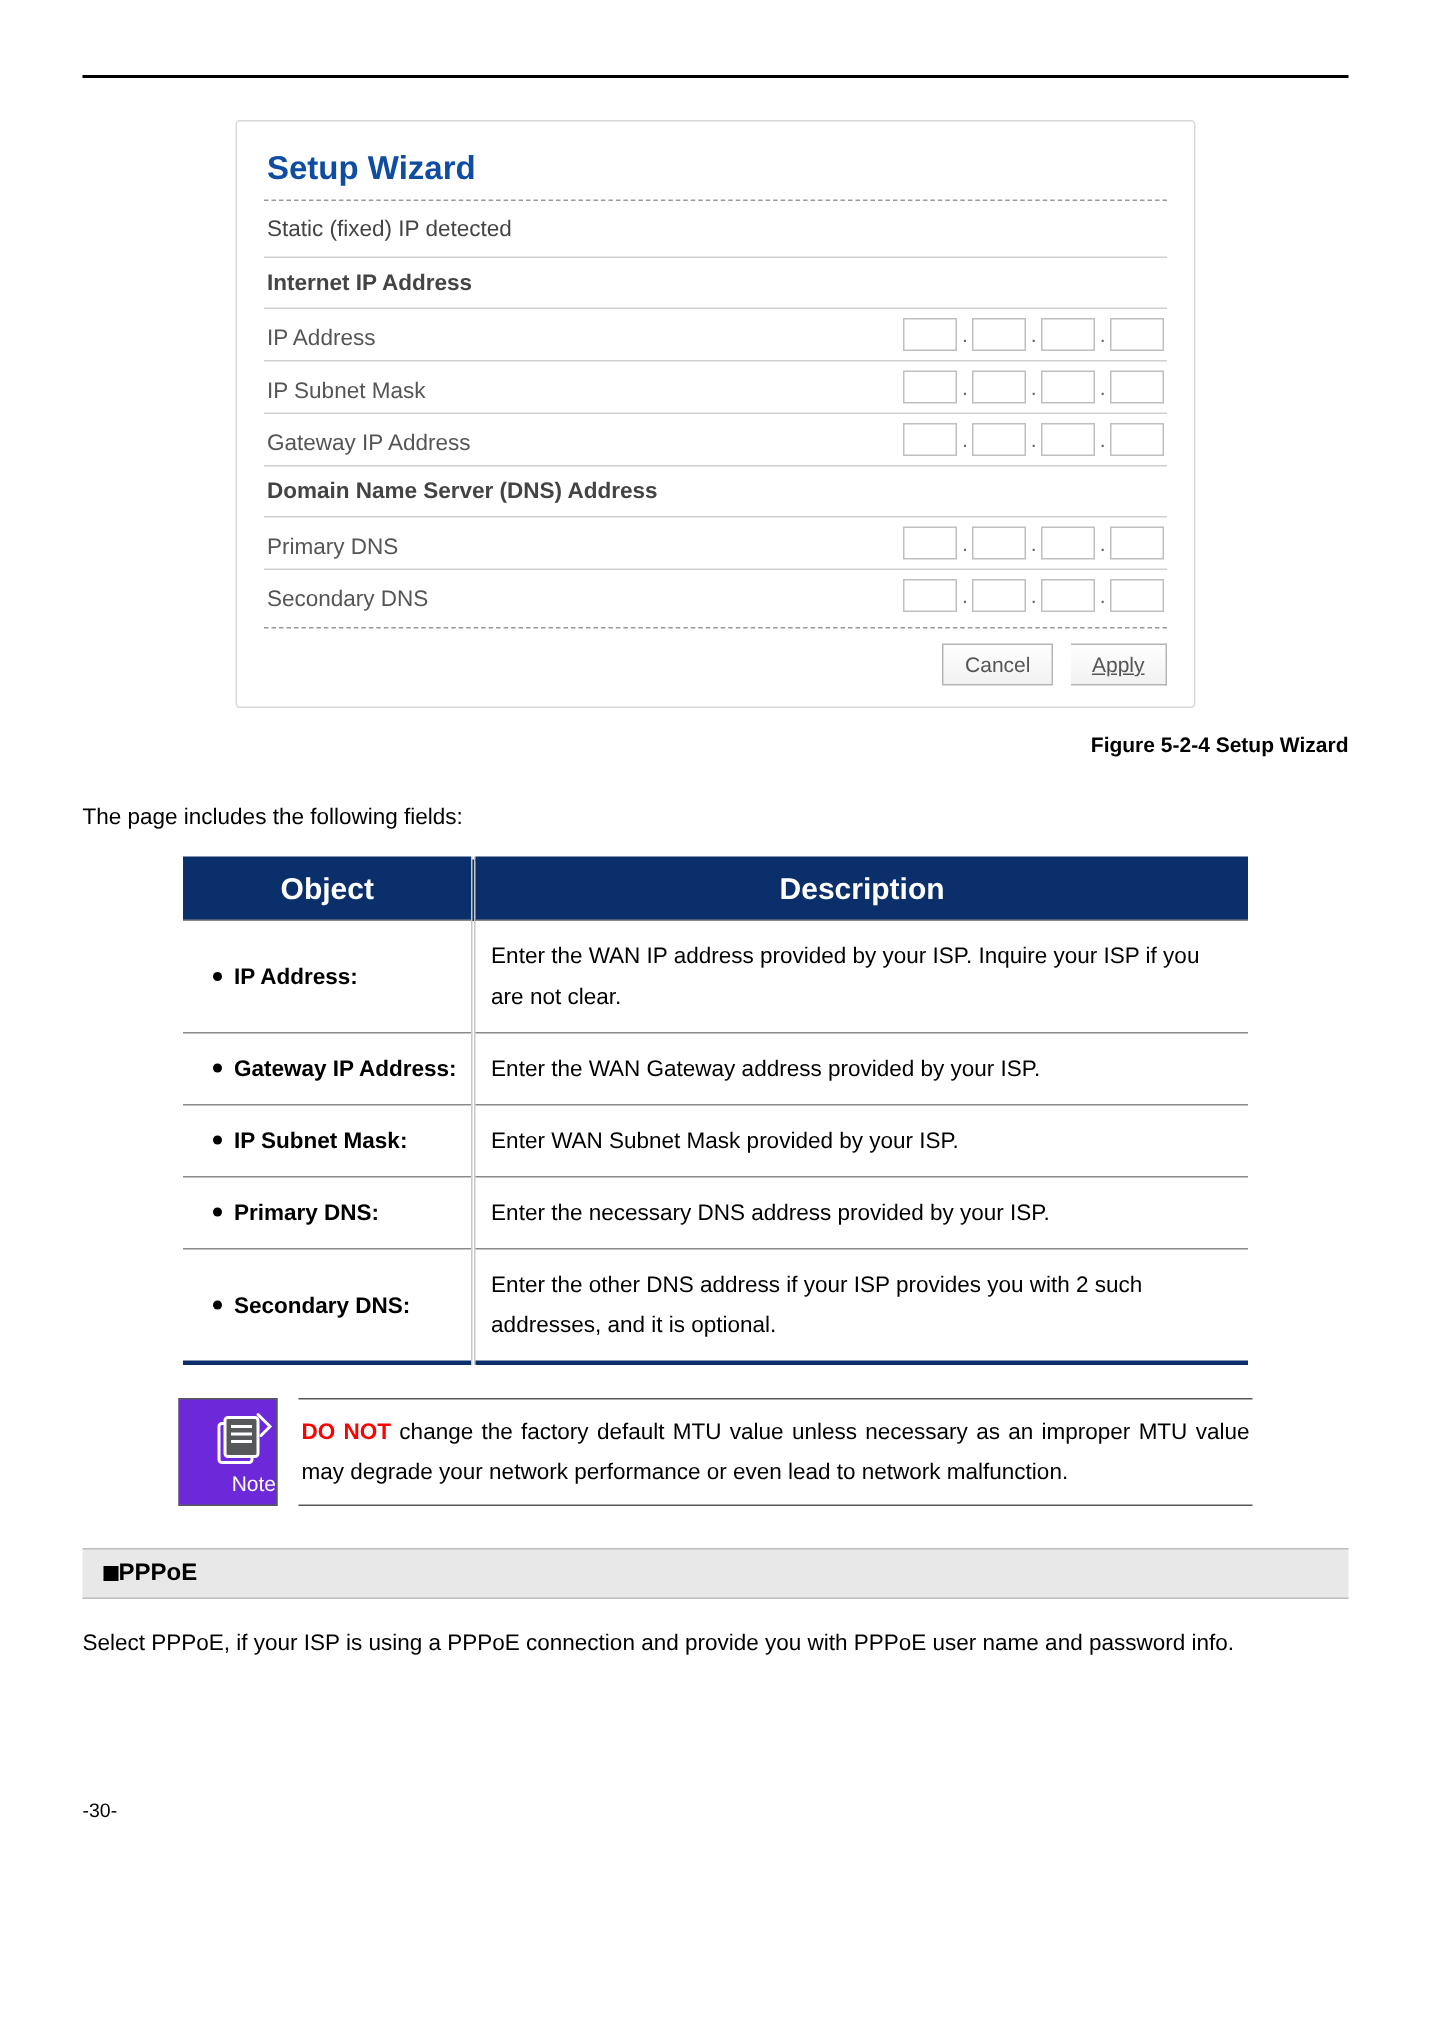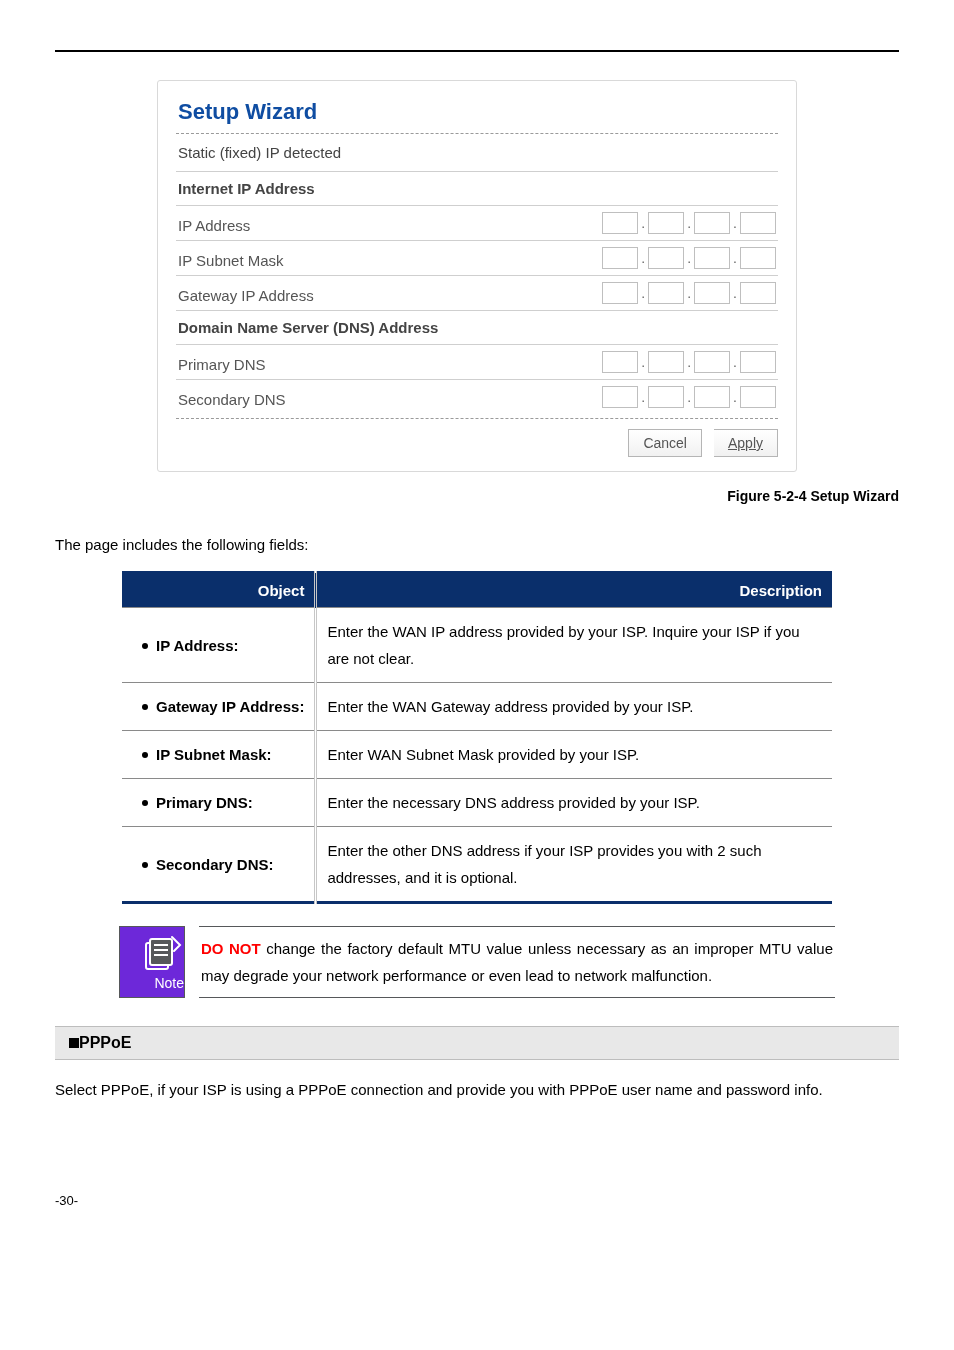--- a/index.html
+++ b/index.html
@@ -115,24 +115,24 @@
   }
   .desc-table {
     width: 100%;
     border-collapse: collapse;
     border-top: 3px solid #0a2f6b;
     border-bottom: 3px solid #0a2f6b;
   }
   .desc-table th {
     background: #0a2f6b;
     color: #fff;
-    text-align: right;
+    text-align: center;
     font-weight: bold;
     padding: 8px 10px;
-    font-size: 15px;
+    font-size: 20px;
   }
   .desc-table th.col-obj {
     width: 180px;
     border-right: 3px double #c7c7c7;
   }
   .desc-table td {
     border-top: 1px solid #8a8a8a;
     padding: 10px 10px;
     vertical-align: middle;
     font-size: 15px;

